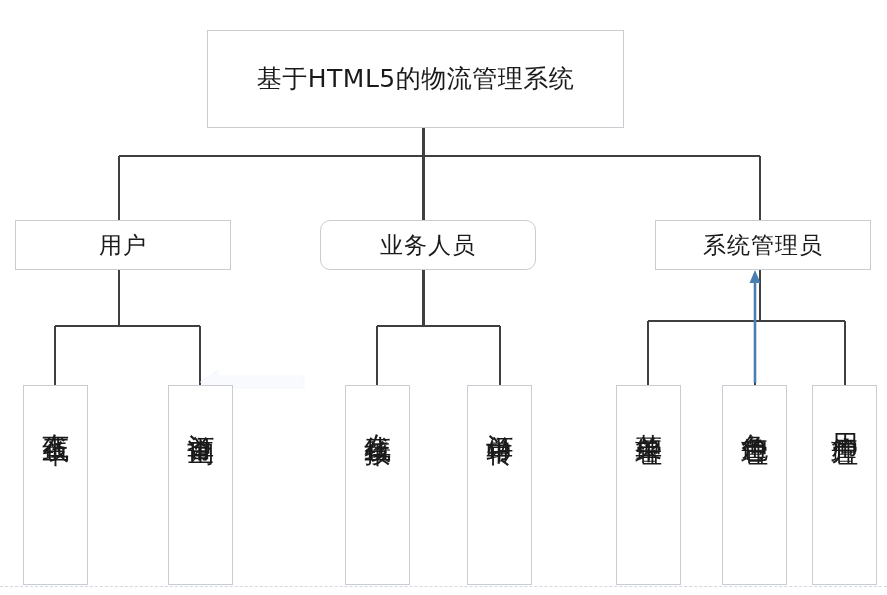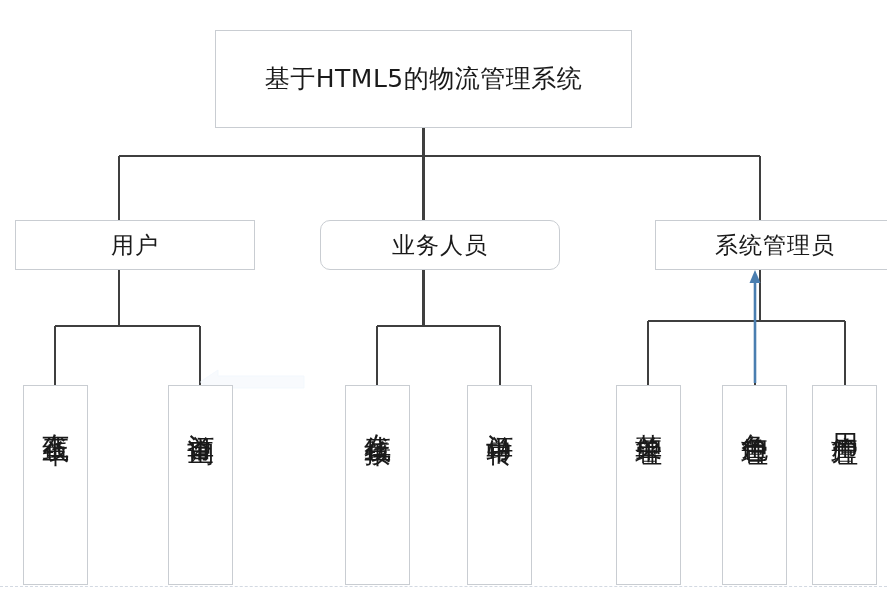--- a/index.html
+++ b/index.html
@@ -34,35 +34,35 @@
     box-sizing: border-box;
     background: #ffffff;
     border: 1px solid #c9cdd2;
     display: flex;
     align-items: center;
     justify-content: center;
     color: #1a1a1a;
   }
 
   .node.root {
-    left: 215px;
+    left: 207px;
     top: 30px;
     width: 417px;
     height: 98px;
   }
   .node.root .label {
     font-size: 25px;
     letter-spacing: 0.5px;
     line-height: 1.2;
     white-space: nowrap;
   }
 
   .node.lvl2 {
     top: 220px;
-    width: 240px;
+    width: 216px;
     height: 50px;
   }
   .node.lvl2 .label {
     font-size: 23px;
     letter-spacing: 1px;
     white-space: nowrap;
   }
   .node.lvl2.n-user  { left: 15px;  }
   .node.lvl2.n-staff { left: 320px; border-radius: 10px; }
   .node.lvl2.n-admin { left: 655px; text-align: center; }

